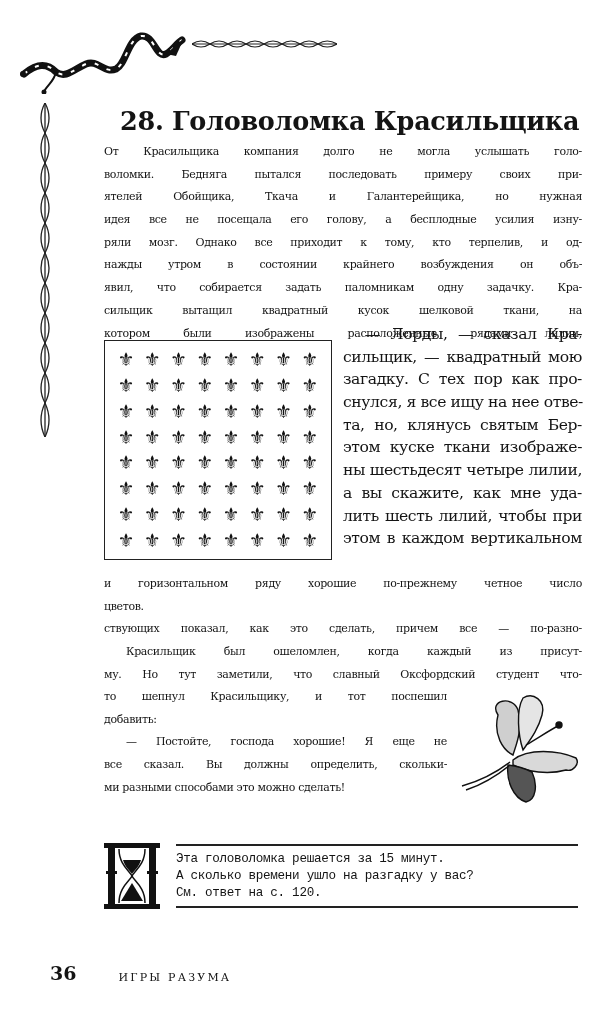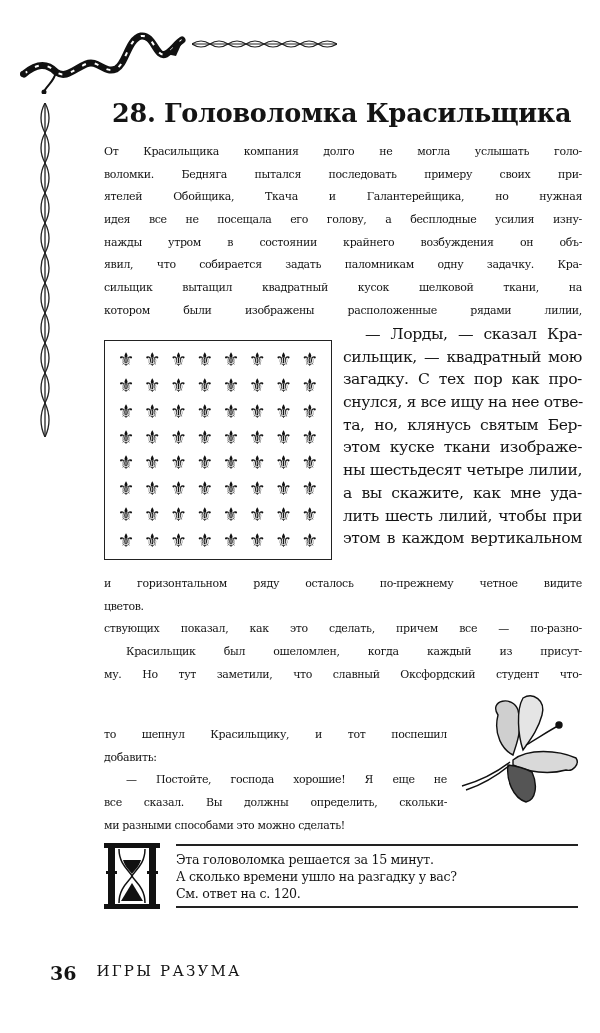--- a/index.html
+++ b/index.html
@@ -3,21 +3,21 @@
 <meta charset="utf-8">
 <style>
   html, body { margin: 0; padding: 0; background: #ffffff; }
   body { width: 600px; height: 1033px; position: relative; overflow: hidden;
          font-family: "DejaVu Serif", "Liberation Serif", serif; color: #141414; }
 
   .ribbon { position: absolute; left: 16px; top: 24px; width: 170px; height: 70px; }
   .top-rule { position: absolute; left: 192px; top: 38px; width: 145px; height: 12px; }
   .side-rule { position: absolute; left: 37px; top: 103px; width: 16px; height: 334px; }
 
-  .title { position: absolute; left: 104px; top: 90px; margin: 8px;
+  .title { position: absolute; left: 104px; top: 90px; margin: 16px;
            font-family: "DejaVu Serif", serif; font-weight: bold; font-size: 25.5px;
            letter-spacing: -0.3px; white-space: nowrap; }
 
   .body { position: absolute; left: 104px; width: 478px; font-size: 11px;
           line-height: 22.7px; letter-spacing: -0.35px; }
   .line { display: block; white-space: nowrap; text-align: justify; text-align-last: justify; height: 22.7px; }
   .line.last { text-align-last: left; }
   .indent { padding-left: 22px; }
 
   .p1 { top: 141px; }
@@ -31,26 +31,26 @@
               padding: 6px 8px; }
   .lily { display: flex; align-items: center; justify-content: center; font-size: 19px; line-height: 1;
           color: #111; }
 
   .flower { position: absolute; left: 458px; top: 690px; width: 140px; height: 120px; }
 
   .note-icon { position: absolute; left: 104px; top: 843px; width: 56px; height: 66px; }
   .note-rule-top { position: absolute; left: 176px; top: 844px; width: 402px; height: 0; border-top: 2px solid #222; }
   .note-rule-bottom { position: absolute; left: 176px; top: 906px; width: 402px; height: 0; border-top: 2px solid #222; }
   .note-text { position: absolute; left: 176px; top: 851px; font-size: 12.6px; line-height: 17px;
-               letter-spacing: -0.3px; }
+               letter-spacing: -0.3px; font-family: Liberation Mono, monospace; }
   .note-text span { display: block; white-space: nowrap; }
 
-  .footer { position: absolute; left: 50px; top: 962px; display: flex; align-items: flex-start; }
+  .footer { position: absolute; left: 50px; top: 962px; display: flex; align-items: flex-end; }
   .page-num { font-weight: bold; font-size: 19px; font-family: "DejaVu Serif", serif; }
-  .running-head { margin-left: 20px; font-size: 15px; letter-spacing: 2.2px; }
+  .running-head { margin-left: 42px; font-size: 11px; letter-spacing: 2.2px; }
 </style>
 </head>
 <body>
 
 <svg class="ribbon" viewBox="0 0 170 70">
   <path d="M8 50 C20 40, 30 38, 40 48 C50 55, 58 45, 70 40 C82 35, 88 50, 100 45 C110 40, 112 15, 125 12 C138 10, 140 35, 150 30 C156 27, 160 20, 166 16" fill="none" stroke="#111" stroke-width="7" stroke-linecap="round"></path>
   <path d="M8 50 C20 40, 30 38, 40 48 C50 55, 58 45, 70 40 C82 35, 88 50, 100 45 C110 40, 112 15, 125 12 C138 10, 140 35, 150 30 C156 27, 160 20, 166 16" fill="none" stroke="#fff" stroke-width="2" stroke-dasharray="4 9"></path>
   <path d="M40 48 C38 58, 30 62, 28 68" fill="none" stroke="#111" stroke-width="2"></path>
   <circle cx="7" cy="50" r="3" fill="#111"></circle>
   <circle cx="28" cy="68" r="2.5" fill="#111"></circle>
@@ -73,20 +73,21 @@
   </g>
 </svg>
 
 <h1 class="title">28. Головоломка Красильщика</h1>
 
 <div class="body p1">
   <span class="line">От Красильщика компания долго не могла услышать голо-</span>
   <span class="line">воломки. Бедняга пытался последовать примеру своих при-</span>
   <span class="line">ятелей Обойщика, Ткача и Галантерейщика, но нужная</span>
   <span class="line">идея все не посещала его голову, а бесплодные усилия изну-</span>
+  <span class="line">ряли мозг. Однако все приходит к тому, кто терпелив, и од-</span>
   <span class="line">нажды утром в состоянии крайнего возбуждения он объ-</span>
   <span class="line">явил, что собирается задать паломникам одну задачку. Кра-</span>
   <span class="line">сильщик вытащил квадратный кусок шелковой ткани, на</span>
   <span class="line">котором были изображены расположенные рядами лилии,</span>
 </div>
 
 <div class="grid-box" id="lily-grid">
     <span class="lily">⚜</span>
     <span class="lily">⚜</span>
     <span class="lily">⚜</span>
@@ -160,29 +161,29 @@
   <span class="line">снулся, я все ищу на нее отве-</span>
   <span class="line">та, но, клянусь святым Бер-</span>
   <span class="line">этом куске ткани изображе-</span>
   <span class="line">ны шестьдесят четыре лилии,</span>
   <span class="line">а вы скажите, как мне уда-</span>
   <span class="line">лить шесть лилий, чтобы при</span>
   <span class="line">этом в каждом вертикальном</span>
 </div>
 
 <div class="body p-after">
-  <span class="line">и горизонтальном ряду осталось по-прежнему четное видите</span>
+  <span class="line">и горизонтальном ряду хорошие по-прежнему четное число</span>
   <span class="line last">цветов.</span>
   <span class="line">ствующих показал, как это сделать, причем все — по-разно-</span>
   <span class="line indent">Красильщик был ошеломлен, когда каждый из присут-</span>
   <span class="line">му. Но тут заметили, что славный Оксфордский студент что-</span>
 </div>
 
 <div class="body" style="top:686px;">
-  <span class="line" style="width:343px;margin-top:38px;">то шепнул Красильщику, и тот поспешил</span>
+  <span class="line" style="width:343px;">то шепнул Красильщику, и тот поспешил</span>
   <span class="line last">добавить:</span>
   <span class="line indent" style="width:321px;">— Постойте, господа хорошие! Я еще не</span>
   <span class="line" style="width:343px;">все сказал. Вы должны определить, скольки-</span>
   <span class="line last">ми разными способами это можно сделать!</span>
 </div>
 
 <svg class="flower" viewBox="0 0 140 120">
   <g stroke="#111" stroke-width="1.4" fill="#fff">
     <path d="M40 25 C30 10, 55 5, 60 20 C65 40, 58 55, 55 65 C45 60, 35 45, 40 25 Z" fill="#cfcfcf"></path>
     <path d="M65 8 C75 2, 88 10, 84 25 C80 40, 72 50, 65 60 C60 45, 58 20, 65 8 Z" fill="#e5e5e5"></path>

